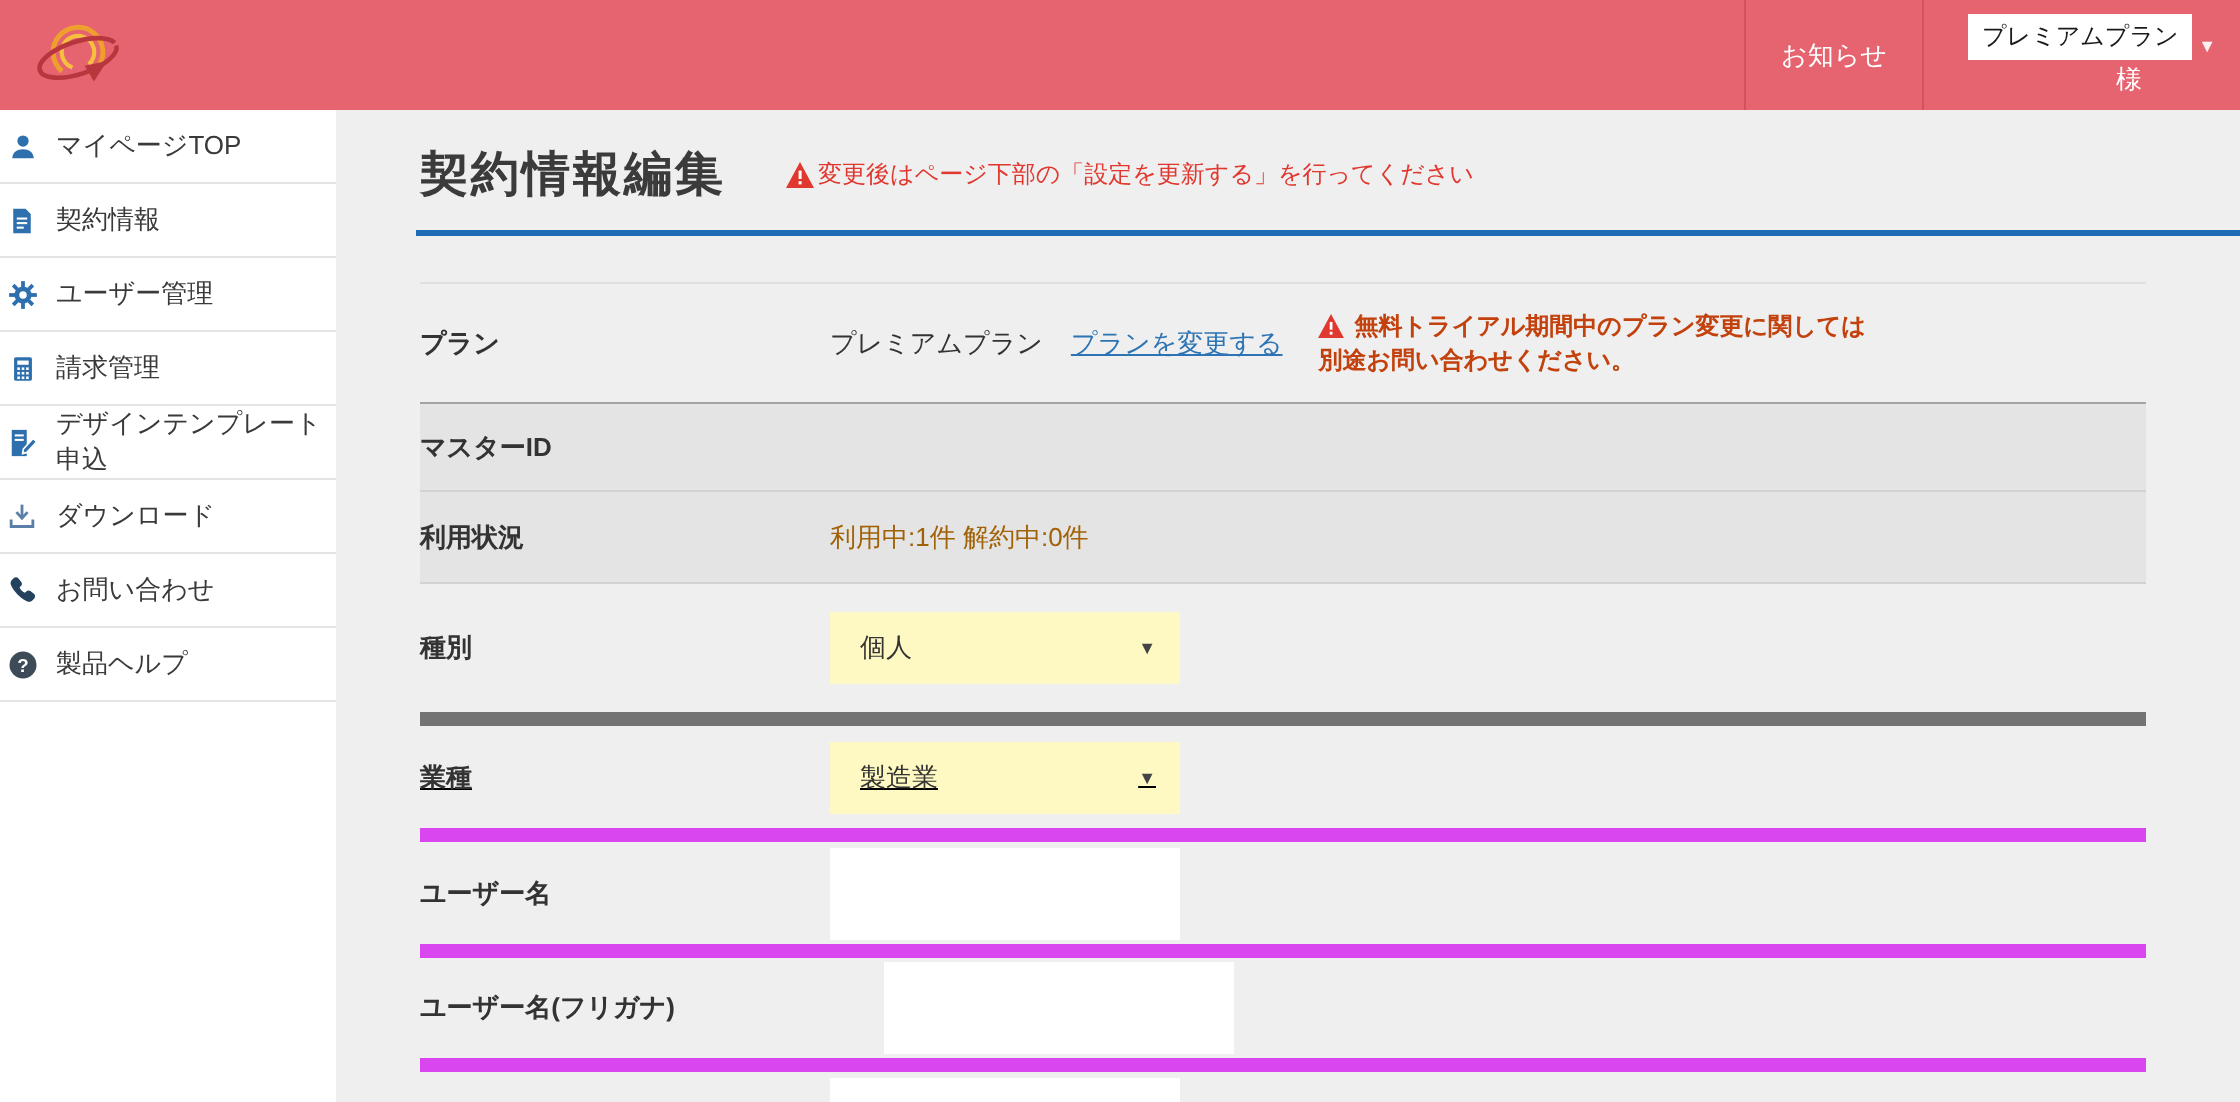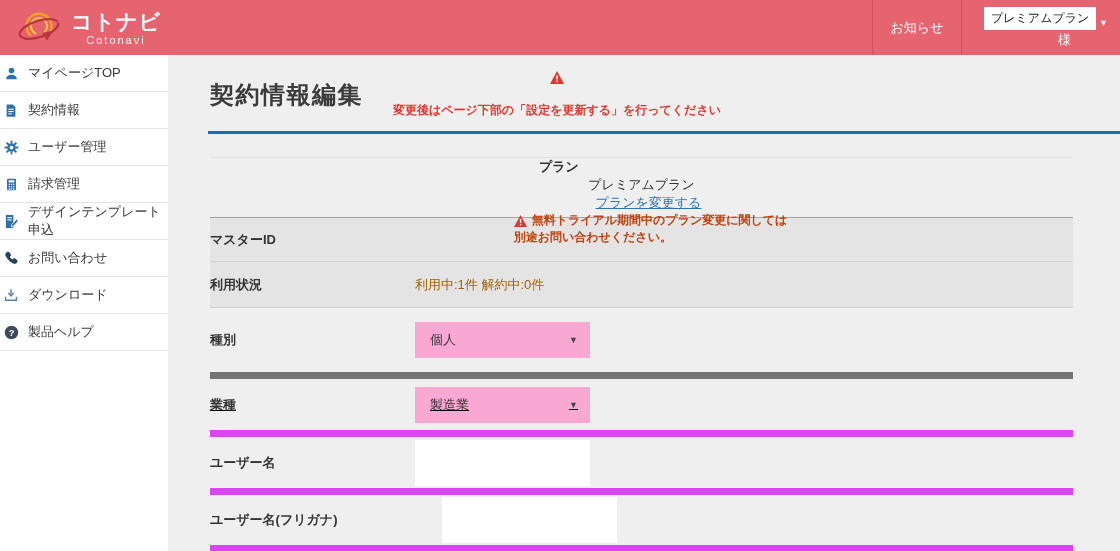--- a/index.html
+++ b/index.html
@@ -29,62 +29,58 @@
   
   .sidebar { width:168px; background:#fff; flex-shrink:0; }
   .side-item { height:37px; display:flex; align-items:center; gap:9px; padding-left:3px;
     border-bottom:1px solid #e4e4e4; font-size:13px; color:#3a3a3a; cursor:pointer; }
   .sicon { width:16px; height:16px; display:flex; align-items:center; justify-content:center; flex-shrink:0; }
 
   
   .main { flex:1; background:#efefef; }
   .title-row { display:flex; align-items:center; padding:16px 0 0 42px; }
   .page-title { font-size:24px; font-weight:600; color:#3b3b3b; letter-spacing:1.5px; }
-  .title-warning { display:flex; align-items:center; gap:18px; margin-left:30px;
-    color:#e0372e; font-size:12px; font-weight:bold;flex-direction:column; }
+  .title-warning { display:flex; align-items:center; gap:2px; margin-left:30px;
+    color:#e0372e; font-size:12px; font-weight:normal; }
   .blue-rule { height:3px; background:#1e6cb5; margin:12px 0 0 40px; }
 
   .form-table { margin:23px 0 0 42px; width:863px; border-top:1px solid #e0e0e0; }
   .frow { display:flex; align-items:center; }
   .flabel { width:205px; font-size:13px; font-weight:bold; color:#333; flex-shrink:0; }
-  .row-plan { height:59px;flex-direction:column; }
+  .row-plan { height:59px; }
   .plan-value { font-size:13px; color:#333; }
   .plan-link { margin-left:14px; font-size:13px; color:#2d74b5; text-decoration:underline; cursor:pointer; }
   .plan-note { margin-left:18px; color:#c2410c; font-size:12px; line-height:17px; font-weight:bold; }
   .note-l1 { display:flex; align-items:center; gap:5px; }
   .row-gray { height:45px; background:#e4e4e4; border-bottom:1px solid #d2d2d2; }
   .row-gray.first { height:45px; border-top:1px solid #a3a3a3; }
   .row-gray.second { height:46px; }
   .usage-value { font-size:13px; color:#a16207; }
   .row-select { height:64px; }
   .row-select2 { height:58px; border-top:7px solid #737373;text-decoration:underline; }
   .row-input { height:58px; border-top:7px solid #d946ef; }
   .row-input.kana { height:57px;gap:27px; }
-  .select-box { width:175px; height:36px; background:#f9a8d4; display:flex; align-items:center;
+  .select-box { width:175px; height:36px; background:#fef9c3; display:flex; align-items:center;
     justify-content:space-between; padding:0 12px 0 15px; font-size:13px; color:#333; cursor:pointer; }
   .select-arrow { font-size:9px; color:#444; }
   .text-input { width:175px; height:46px; background:#fff; border:none; outline:none;
     font-size:13px; padding:0 10px; }
 </style>
 </head>
 <body>
 
 <header class="app-header">
   <div class="logo">
     <span style="display:flex">
       <svg width="46" height="44" viewBox="0 0 48 46">
         <circle cx="24" cy="21" r="13" fill="none" stroke="#ef9f2d" stroke-width="2.6" stroke-dasharray="66 16" transform="rotate(130 24 21)"></circle>
         <circle cx="24" cy="21" r="8.5" fill="none" stroke="#f6bf3f" stroke-width="2.2" stroke-dasharray="44 10" transform="rotate(110 24 21)"></circle>
         <ellipse cx="24" cy="24" rx="21" ry="8.5" fill="none" stroke="#b8373f" stroke-width="2.4" stroke-dasharray="95 22" transform="rotate(-18 24 24)"></ellipse>
         <polygon points="28,27 40,27 31,36" fill="#b8373f" transform="rotate(-12 33 30)"></polygon>
       </svg>
-    </span>
-    <span class="logo-text">
-      <div class="logo-title">コトナビ</div>
-      <div class="logo-subtitle">Cotonavi</div>
     </span>
   </div>
   <div class="header-right">
     <div class="hcell-notice">お知らせ</div>
     <div class="hcell-user">
       <span class="plan-box">プレミアムプラン</span>
       <span class="user-suffix">様</span>
       <span class="user-chev">▼</span>
     </div>
   </div>
@@ -155,35 +151,35 @@
           <path d="M2 1h8v14H2z"></path>
             <rect x="3.6" y="3.4" width="4.8" height="1.1" fill="#fff"></rect>
           <rect x="3.6" y="5.8" width="4.8" height="1.1" fill="#fff"></rect>
           <path d="M8.2 11.2 L13.4 5.6 L15.3 7.4 L10.1 13 L7.8 13.6 Z" stroke="#fff" stroke-width="0.9"></path>
         </svg>
       </span>
       <span>デザインテンプレート申込</span>
     </div>
     <div class="side-item">
       <span class="sicon">
-        <svg width="14" height="14" viewBox="0 0 16 16">
-          <path d="M3.2 1.3c.8-.8 2.1-.7 2.8.1l1.6 2c.5.7.5 1.6-.1 2.2l-.9.9c.4 1.1 2 2.7 3.1 3.1l.9-.9c.6-.6 1.5-.6 2.2-.1l2 1.6c.8.7.9 2 .1 2.8l-1 1c-.7.7-1.8.9-2.8.5C7.4 13 3.2 8.8 1.7 5.1c-.4-1-.2-2.1.5-2.8z" fill="#24415e"></path>
-        </svg>
-      </span>
-      <span>お問い合わせ</span>
-    </div>
-    <div class="side-item">
-      <span class="sicon">
         <svg width="14" height="14" viewBox="0 0 16 16" fill="none" stroke="#5b7fa6" stroke-width="1.6">
           <path d="M8 1.5v7"></path>
             <path d="M4.8 5.8 8 9.2l3.2-3.4" fill="none"></path>
           <path d="M1.8 10v4h12.4v-4"></path>
         </svg>
       </span>
       <span>ダウンロード</span>
+    </div>
+    <div class="side-item">
+      <span class="sicon">
+        <svg width="14" height="14" viewBox="0 0 16 16">
+          <path d="M3.2 1.3c.8-.8 2.1-.7 2.8.1l1.6 2c.5.7.5 1.6-.1 2.2l-.9.9c.4 1.1 2 2.7 3.1 3.1l.9-.9c.6-.6 1.5-.6 2.2-.1l2 1.6c.8.7.9 2 .1 2.8l-1 1c-.7.7-1.8.9-2.8.5C7.4 13 3.2 8.8 1.7 5.1c-.4-1-.2-2.1.5-2.8z" fill="#24415e"></path>
+        </svg>
+      </span>
+      <span>お問い合わせ</span>
     </div>
     <div class="side-item">
       <span class="sicon">
         <svg width="15" height="15" viewBox="0 0 16 16">
           <circle cx="8" cy="8" r="7.2" fill="#3d4a57"></circle>
           <text x="8" y="11.6" text-anchor="middle" font-size="10" font-weight="bold" fill="#fff">?</text>
         </svg>
       </span>
       <span>製品ヘルプ</span>
     </div>

